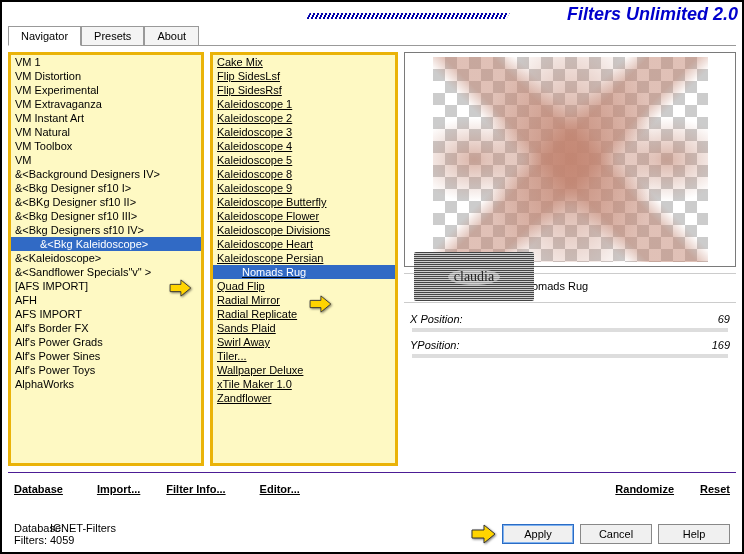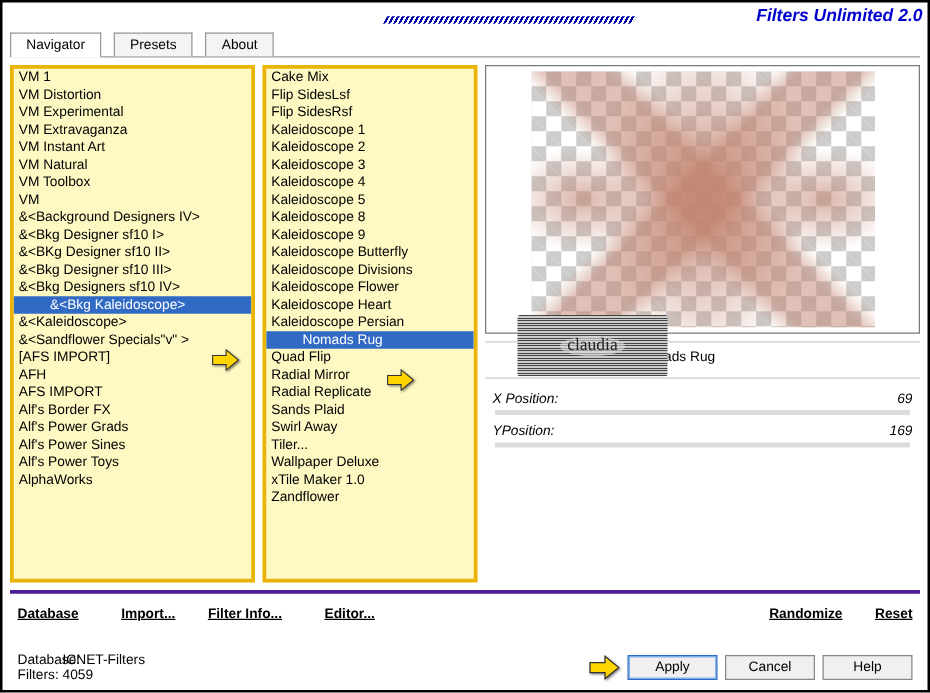--- a/index.html
+++ b/index.html
@@ -1,26 +1,26 @@
 <!DOCTYPE html>
 <html><head>
 <meta charset="utf-8">
 <style>
 * { box-sizing: border-box; margin: 0; padding: 0; }
 body { font-family: Tahoma, Arial, sans-serif; font-size: 11px; color: #000; background: #fff; width: 744px; height: 554px; overflow: hidden; border: 2px solid #000; position: relative; }
-.title-bar { position: absolute; top: 2px; right: 4px; font-family: Arial, sans-serif; font-size: 14px; font-weight: bold; font-style: italic; color: #0000cc; }
+.title-bar { position: absolute; top: 2px; right: 4px; font-family: Arial, sans-serif; font-size: 18px; font-weight: bold; font-style: italic; color: #0000cc; }
 .title-bar::before { content: ""; position: absolute; right: 230px; top: 9px; width: 200px; height: 6px; background: repeating-linear-gradient(90deg, #0000aa 0 2px, transparent 2px 4px); transform: skewX(-30deg); }
 .main { position: absolute; top: 24px; left: 6px; right: 6px; bottom: 50px; }
 .tabs { display: flex; border-bottom: 1px solid #999; }
-.tab { padding: 3px 12px; border: 1px solid #999; border-bottom: none; background: #f4f4f4; margin-right: 10px; cursor: pointer; font-size: 11px; }
+.tab { padding: 3px 12px; border: 1px solid #999; border-bottom: none; background: #f4f4f4; margin-right: 0; cursor: pointer; font-size: 11px; }
 .tab.active { background: #fff; border-bottom: 1px solid #fff; margin-bottom: -1px; }
 .panels { display: flex; gap: 6px; padding-top: 6px; height: 420px; }
 .list-box { border: 3px solid #eab308; background: #fef9c3; height: 100%; overflow-y: scroll; position: relative; }
 .list-box.left { width: 196px; }
-.list-box.mid { width: 172px; }
+.list-box.mid { width: 188px; text-decoration: underline; }
 .list-item { padding: 1px 4px; white-space: nowrap; cursor: pointer; position: relative; }
 .list-item.selected { background: #316ac5; color: #fff; padding-left: 29px; }
 .pointer { position: absolute; width: 26px; height: 18px; }
 .pointer svg { width: 100%; height: 100%; filter: drop-shadow(1px 1px 1px rgba(0,0,0,0.5)); }
 .right-pane { flex: 1; display: flex; flex-direction: column; }
 .preview-wrap { border: 1px solid #7a7a7a; background: #fff; padding: 4px; display: flex; justify-content: center; }
 .preview { width: 275px; height: 205px; position: relative; overflow: hidden; }
 .checker { position: absolute; inset: 0; background-image:
   linear-gradient(45deg, #ccc 25%, transparent 25%, transparent 75%, #ccc 75%),
   linear-gradient(45deg, #ccc 25%, transparent 25%, transparent 75%, #ccc 75%);
@@ -31,21 +31,21 @@
   radial-gradient(ellipse 90px 60px at 85% 50%, rgba(194,131,111,0.6), transparent 70%),
   linear-gradient(45deg, transparent 40%, rgba(194,131,111,0.5) 45%, rgba(194,131,111,0.5) 55%, transparent 60%),
   linear-gradient(-45deg, transparent 40%, rgba(194,131,111,0.5) 45%, rgba(194,131,111,0.5) 55%, transparent 60%);
 }
 .watermark { position: absolute; top: 250px; left: 412px; width: 120px; height: 49px; background: repeating-linear-gradient(0deg, #444 0 1px, #ccc 1px 2px); border-radius: 2px; display: flex; align-items: center; justify-content: center; }
 .watermark-text { font-family: "Brush Script MT", cursive; font-size: 14px; color: #222; background: rgba(220,220,220,0.6); padding: 0 6px; border-radius: 50%; }
 .filter-name-row { border-top: 1px solid #ccc; padding: 6px 4px 10px 120px; margin-top: 6px; }
 .params { border-top: 1px solid #ccc; padding-top: 8px; }
 .param-row { display: flex; justify-content: space-between; padding: 2px 6px; align-items: center; font-style: italic; }
 .param-slider { height: 4px; background: #ddd; margin: 1px 8px 5px; position: relative; }
-.btn-row { display: flex; gap: 4px; padding: 8px 2px; border-top: 3px solid #4c1d95; margin-top: 6px; justify-content: flex-end; }
+.btn-row { display: flex; gap: 4px; padding: 8px 2px; border-top: 1px solid #4c1d95; margin-top: 6px; justify-content: flex-end; }
 .link-btn { text-decoration: underline; cursor: pointer; font-size: 11px; padding: 2px 4px; font-weight: bold; }
 .spacer { flex: 1; }
 .right-btns { display: flex; gap: 18px; align-items: center; }
 .right-btns .link-btn { font-weight: bold; }
 .footer { position: absolute; bottom: 6px; left: 12px; right: 12px; display: flex; align-items: center; }
 .footer-info { font-size: 11px; }
 .footer-info div { display: flex; }
 .footer-info span.lbl { width: 36px; }
 .footer-btns { margin-left: auto; display: flex; gap: 6px; align-items: center; }
 .win-btn { border: 1px solid #888; background: #f0f0f0; padding: 3px 3px; min-width: 72px; text-align: center; cursor: pointer; font-size: 11px; }
@@ -99,22 +99,22 @@
         <div class="list-item">Flip SidesLsf</div>
         <div class="list-item">Flip SidesRsf</div>
         <div class="list-item">Kaleidoscope 1</div>
         <div class="list-item">Kaleidoscope 2</div>
         <div class="list-item">Kaleidoscope 3</div>
         <div class="list-item">Kaleidoscope 4</div>
         <div class="list-item">Kaleidoscope 5</div>
         <div class="list-item">Kaleidoscope 8</div>
         <div class="list-item">Kaleidoscope 9</div>
         <div class="list-item">Kaleidoscope Butterfly</div>
+        <div class="list-item">Kaleidoscope Flower</div>
         <div class="list-item">Kaleidoscope Divisions</div>
-        <div class="list-item">Kaleidoscope Flower</div>
         <div class="list-item">Kaleidoscope Heart</div>
         <div class="list-item">Kaleidoscope Persian</div>
         <div class="list-item selected">Nomads Rug</div>
         <div class="list-item">Quad Flip</div>
         <div class="list-item">Radial Mirror</div>
         <div class="list-item">Radial Replicate</div>
         <div class="list-item">Sands Plaid</div>
         <div class="list-item">Swirl Away</div>
         <div class="list-item">Tiler...</div>
         <div class="list-item">Wallpaper Deluxe</div>

